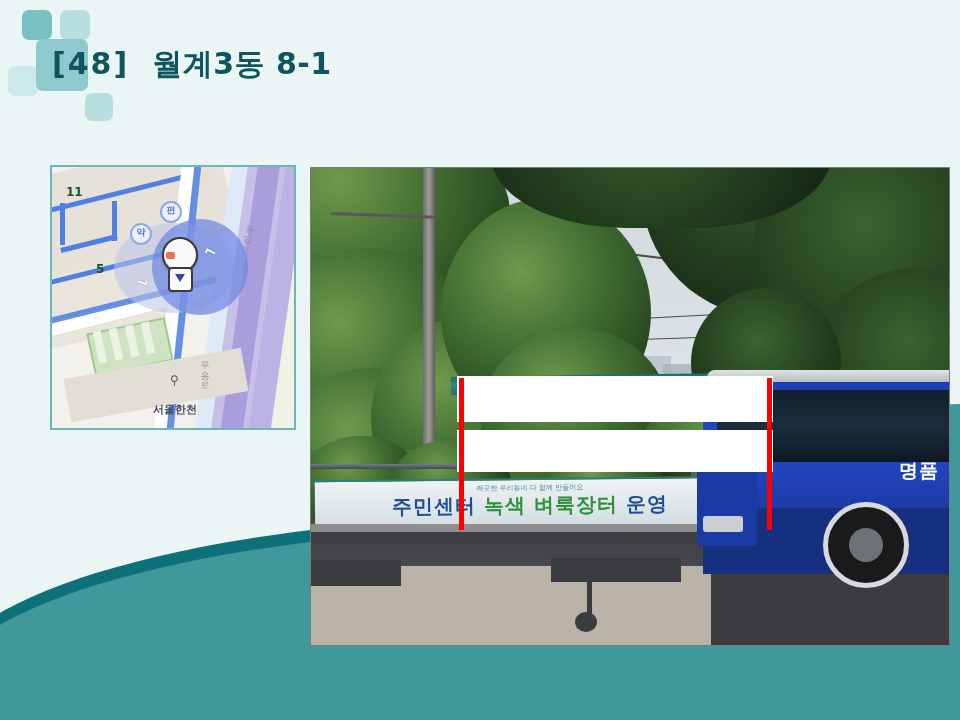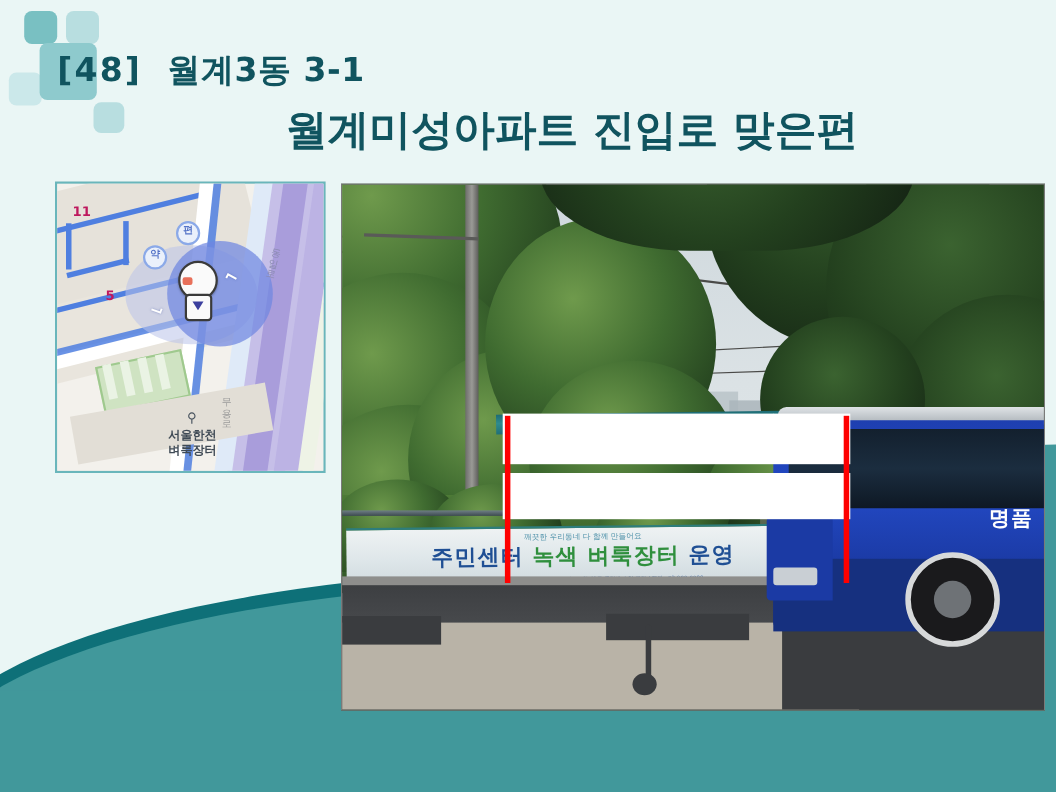--- a/index.html
+++ b/index.html
@@ -227,21 +227,21 @@
   }
   .m-arrow {
     position: absolute;
     color: #ffffff;
     font-size: 15px;
     font-weight: bold;
     text-shadow: 0 0 2px rgba(60,80,160,.6);
   }
   .m-label {
     position: absolute;
-    color: #be185d;
+    color: #14532d;
     font-size: 10px;
     font-weight: bold;
   }
   .m-label-school {
     position: absolute;
     left: 0;
     width: 246px;
     text-align: center;
     color: #3f4a55;
     font-size: 11px;
@@ -476,23 +476,22 @@
   <div class="bg-right-blob"></div>
 
   <div class="deco sq-d"></div>
   <div class="deco sq-a"></div>
   <div class="deco sq-b"></div>
   <div class="deco sq-c"></div>
   <div class="deco sq-e"></div>
 
   <div class="title-line1">
     <span class="bracket-num">[48]</span>
-    <span style="margin-left:12px;">월계3동 3-1</span>
+    <span style="margin-left:12px;">월계3동 8-1</span>
   </div>
-  <div class="title-line2">월계미성아파트 진입로 맞은편</div>
 
   <div class="map-frame">
     <div class="map-inner">
       <div class="m-land"></div>
 
       <div class="m-block" style="left:-30px; top:-10px; width:210px; height:120px; transform:rotate(-14deg);"></div>
       <div class="m-block" style="left:-40px; top:92px; width:230px; height:70px; transform:rotate(-14deg); background:#e9e5dd;"></div>
 
       <div class="m-road-blue" style="left:-10px; top:24px; width:150px; height:5px; transform:rotate(-14deg);"></div>
       <div class="m-road-blue" style="left:8px; top:36px; width:5px; height:42px;"></div>
@@ -536,22 +535,21 @@
         <div class="m-marker-tri"></div>
       </div>
 
       <div class="m-label" style="left:14px; top:18px; font-size:12px;">11</div>
       <div class="m-label" style="left:44px; top:95px; font-size:12px;">5</div>
 
       <div class="m-vtext" style="left:190px; top:52px;">동일로</div>
       <div class="m-vtext2" style="left:146px; top:188px;">무용로</div>
 
       <div class="m-school-icon">⚲</div>
-      <div class="m-label-school" style="top:222px;">서울한천</div>
-      <div class="m-label-school" style="top:236px;">벼룩장터</div>
+      <div class="m-label-school" style="top:236px;">서울한천</div>
     </div>
   </div>
 
   <div class="photo-frame">
     <div class="photo-inner">
 
       <div class="p-sky"></div>
 
       <div class="p-building" style="left:300px; top:188px; width:60px; height:34px;"></div>
       <div class="p-building" style="left:352px; top:196px; width:48px; height:28px; background:#aab5bb;"></div>

